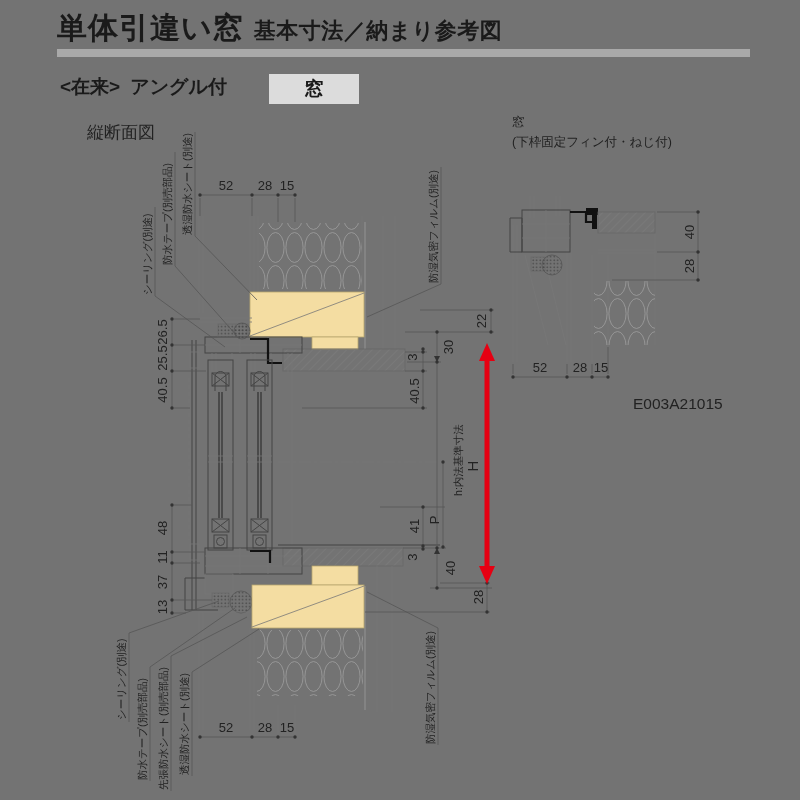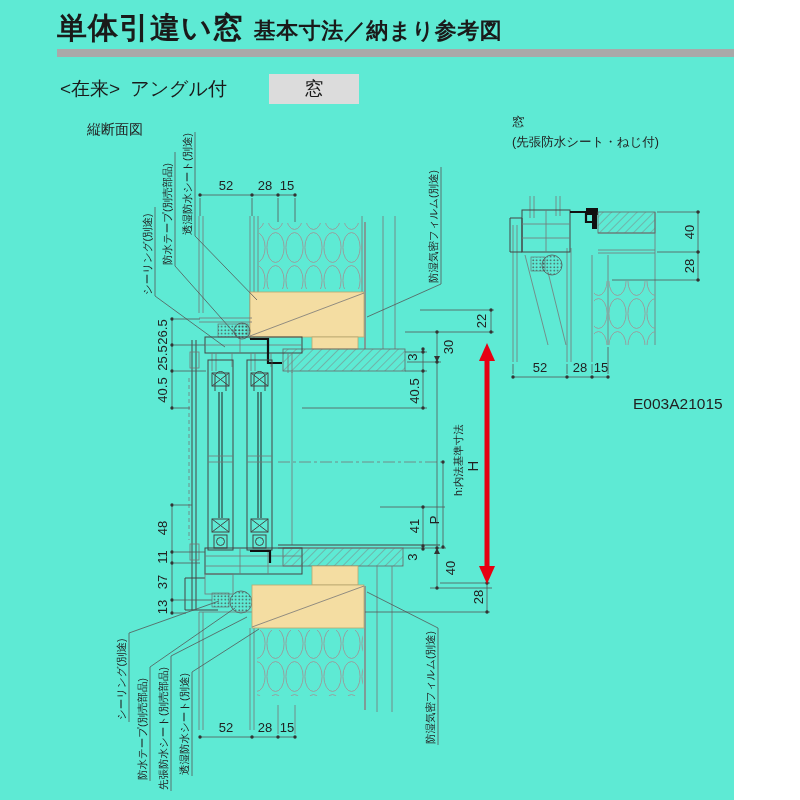--- a/index.html
+++ b/index.html
@@ -1,27 +1,27 @@
 <!DOCTYPE html>
 <html><head>
 <meta charset="utf-8">
 <style>
   html,body{margin:0;padding:0;background:#fff;}
-  .page{position:relative;width:734px;height:800px;background:#5eead4;overflow:hidden;
+  .page{position:relative;width:800px;height:800px;background:#737373;overflow:hidden;
         font-family:"Liberation Sans","DejaVu Sans",sans-serif;color:#1a1a1a;}
   .hdr{position:absolute;left:57px;top:8px;white-space:nowrap;}
   .hdr .t1{font-size:30px;font-weight:bold;letter-spacing:1px;}
   .hdr .t2{font-size:22px;font-weight:bold;margin-left:10px;letter-spacing:0.5px;}
   .rule{position:absolute;left:57px;top:49px;width:693px;height:8px;background:#a9a9a9;}
-  .subhdr{position:absolute;left:60px;top:74px;height:30px;display:flex;align-items:center;
-          font-size:19px;font-weight:normal;white-space:nowrap;}
+  .subhdr{position:absolute;left:60px;top:74px;height:30px;display:flex;align-items:flex-start;
+          font-size:19px;font-weight:bold;white-space:nowrap;}
   .subhdr .pfx{margin-right:10px;}
   .subhdr .box{display:inline-flex;align-items:center;justify-content:center;
                background:#dcdcdc;width:90px;height:30px;margin-left:42px;font-size:19px;}
-  .seclabel{position:absolute;left:87px;top:121px;font-size:14px;color:#222;}
+  .seclabel{position:absolute;left:87px;top:121px;font-size:17px;color:#222;}
   .note{position:absolute;left:512px;top:112px;font-size:12.5px;line-height:20px;color:#222;}
   svg{position:absolute;left:0;top:0;}
   .ln{stroke:#777;stroke-width:0.8;fill:none;}
   .ln2{stroke:#444;stroke-width:1;fill:none;}
   .thick{stroke:#111;stroke-width:2.2;fill:none;}
   .dim{stroke:#555;stroke-width:0.8;fill:none;}
   .dot{fill:#333;stroke:none;}
   .tri{fill:#333;stroke:none;}
   .dtx{font-size:13px;fill:#222;}
   .jtx{font-size:10.5px;fill:#222;}
@@ -41,21 +41,21 @@
   <div class="subhdr">
     <span class="pfx">&lt;在来&gt;</span>
     <span>アングル付</span>
     <span class="box">窓</span>
   </div>
 
   <div class="seclabel">縦断面図</div>
 
   <div class="note">
     <div>窓</div>
-    <div>(先張防水シート・ねじ付)</div>
+    <div>(下枠固定フィン付・ねじ付)</div>
   </div>
 
   <svg width="800" height="800" viewBox="0 0 800 800">
     <defs>
       <pattern id="hatch" width="6" height="6" patternTransform="rotate(45)" patternUnits="userSpaceOnUse">
         <line x1="0" y1="0" x2="0" y2="6" stroke="#808080" stroke-width="1"></line>
       </pattern>
       <pattern id="dots" width="3.5" height="3.5" patternUnits="userSpaceOnUse">
         <circle cx="1.2" cy="1.2" r="0.8" fill="#444"></circle>
       </pattern>

